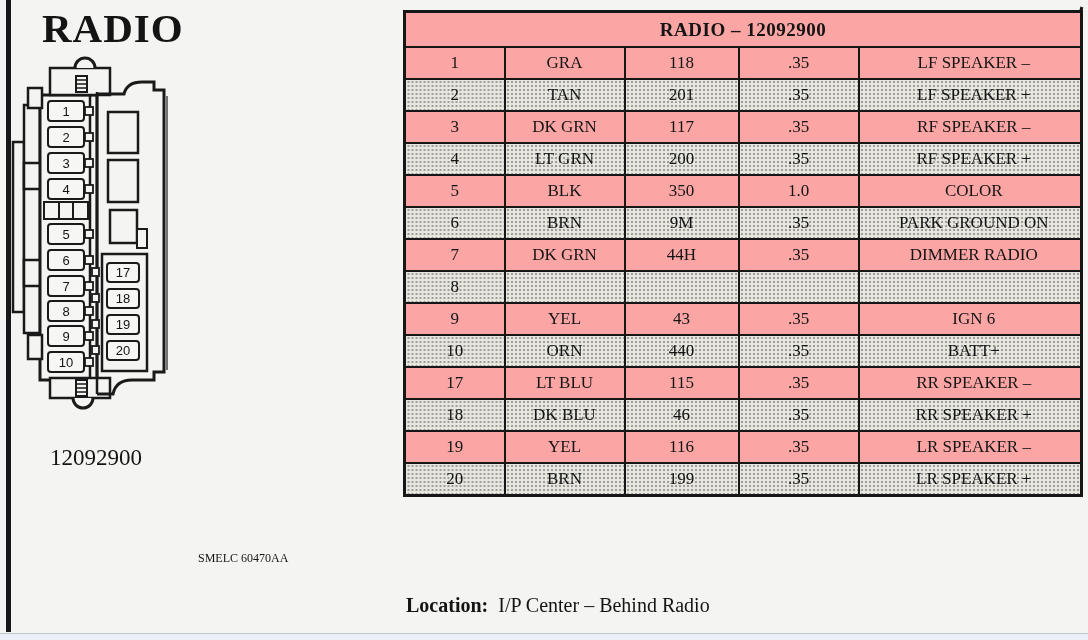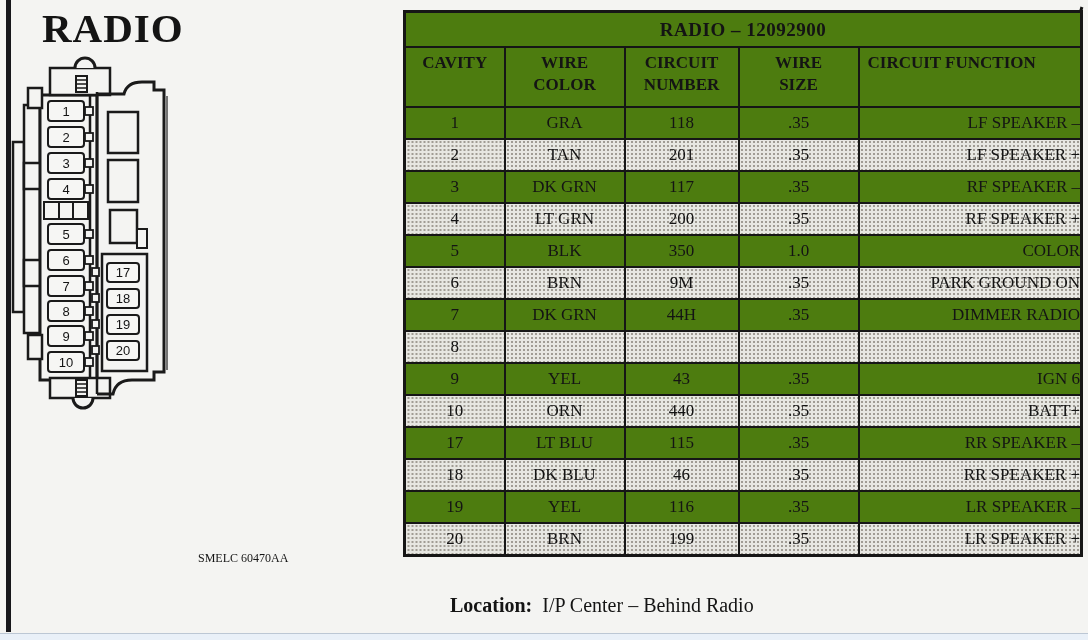--- a/index.html
+++ b/index.html
@@ -29,39 +29,39 @@
 
   .connector-caption{
     position:absolute;left:35px;top:446px;width:122px;
     text-align:center;font-size:23px;line-height:1.06;
   }
   .doc-code{position:absolute;left:198px;top:551px;font-size:12px;}
 
   table.pinout{
     position:absolute;left:403px;top:10px;width:677px;
     border-collapse:collapse;table-layout:fixed;
-    border:3px solid #161616;background:#4d7c0f;
+    border:3px solid #161616;background:#fca5a5;
   }
   table.pinout th, table.pinout td{
     border:2px solid #161616;overflow:hidden;
   }
   th.tbl-title{height:31px;font-size:19px;font-weight:bold;text-align:center;letter-spacing:.5px;}
   tr.hdr th{
     height:53px;font-size:17px;font-weight:bold;text-align:center;
     vertical-align:top;padding-top:4px;white-space:pre-line;line-height:1.3;
   }
   tr.hdr th.fn{text-align:left;padding-left:8px;}
   tbody td{height:30px;font-size:17px;text-align:center;padding:0;}
-  tbody td.fn{text-align:right;padding-left:8px;}
+  tbody td.fn{text-align:center;padding-left:8px;}
   tr.shaded td{
     background-color:#e7e7e2;
     background-image:radial-gradient(circle,#a09c94 1px,rgba(0,0,0,0) 1.25px);
     background-size:4px 4px;
   }
-  .location-line{position:absolute;left:406px;top:594px;font-size:20px;margin-left:44px;}
+  .location-line{position:absolute;left:406px;top:594px;font-size:20px;}
   .location-line .loc-label{font-weight:bold;margin-right:10px;}
 </style>
 </head>
 <body>
 
 <div class="left-bar"></div>
 <div class="scan-line"></div>
 
 <div class="connector-title">RADIO</div>
 
@@ -132,46 +132,37 @@
       <div class="cavity-box" style="left: 47px; top: 280px;">9</div>
       <div class="cavity-box" style="left: 47px; top: 306px;">10</div>
       <div class="cavity-box right" style="left: 106px; top: 217px;">17</div>
       <div class="cavity-box right" style="left: 106px; top: 243px;">18</div>
       <div class="cavity-box right" style="left: 106px; top: 269px;">19</div>
       <div class="cavity-box right" style="left: 106px; top: 295px;">20</div>
     </div>
 </div>
 
 <div class="connector-caption">
+  <div>12092900</div>
 </div>
 
 <div class="doc-code">SMELC 60470AA</div>
 
 <table class="pinout">
   <colgroup>
     <col style="width:100px">
       <col style="width:120px">
       <col style="width:114px">
     <col style="width:120px">
       <col style="width:223px">
   </colgroup>
   <thead>
     <tr>
         <th class="tbl-title" colspan="5">RADIO – 12092900</th>
       </tr>
-    <tr class="hdr" id="headerRow">
-        <th>CAVITY</th>
-        <th>WIRE
-COLOR</th>
-        <th>CIRCUIT
-NUMBER</th>
-        <th>WIRE
-SIZE</th>
-        <th class="fn">CIRCUIT FUNCTION</th>
-      </tr>
   </thead>
   <tbody id="tableBody">
       <tr>
         <td>1</td>
         <td>GRA</td>
         <td>118</td>
         <td>.35</td>
         <td class="fn">LF SPEAKER –</td>
       </tr>
       <tr class="shaded">

